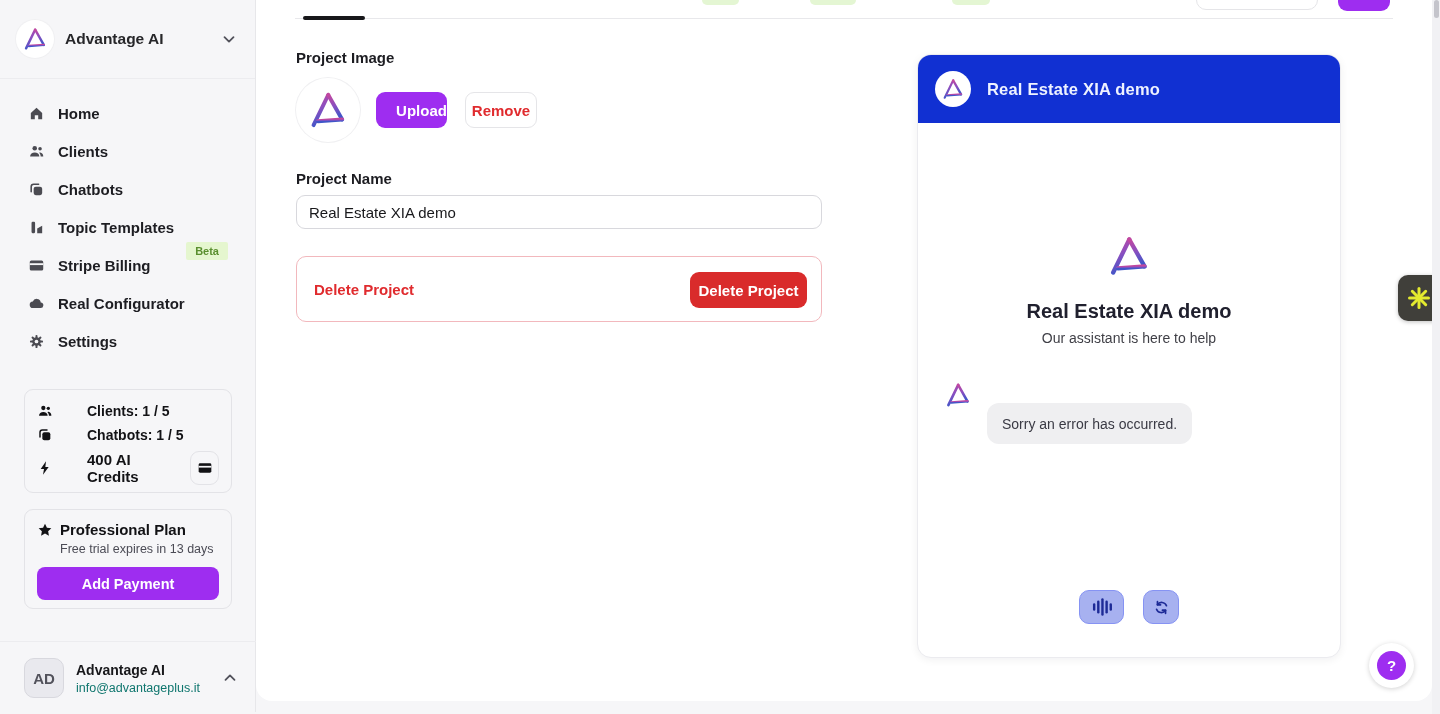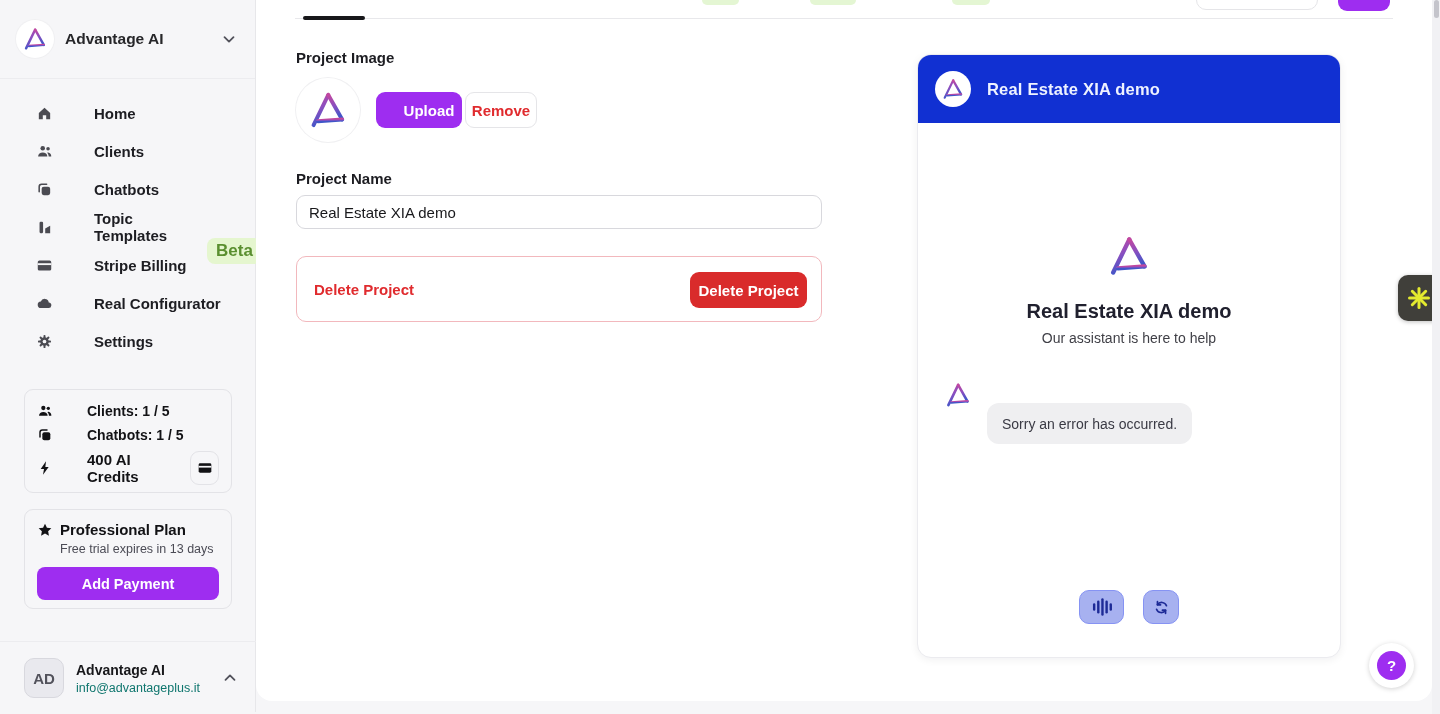--- a/index.html
+++ b/index.html
@@ -6,24 +6,24 @@
   html,body { width:1440px; height:714px; font-family:"Liberation Sans", sans-serif; }
   #app { position:relative; width:1440px; height:714px; background:var(--page-bg,#f6f6f8); overflow:hidden; }
 
   
   .sidebar { position:absolute; left:0; top:0; width:256px; height:712px; background:var(--page-bg,#f6f6f8); border-right:1px solid #e7e7ea; }
   .sb-header { height:79px; display:flex; align-items:center; padding:0 16px; border-bottom:1px solid #ececef; }
   .logo-circle { width:38px; height:38px; border-radius:50%; background:#fff; display:flex; align-items:center; justify-content:center; flex:0 0 auto; box-shadow:0 0 0 1px #f0f0f2; }
   .brand-name { margin-left:11px; font-size:15.5px; font-weight:700; color:#27272a; flex:1; }
   .chev { width:20px; height:20px; display:flex; align-items:center; justify-content:center; }
   .nav { padding-top:15px; }
-  .nav-item { height:38px; display:flex; align-items:center; padding-left:36px; cursor:pointer;gap:28px; }
+  .nav-item { height:38px; display:flex; align-items:center; padding-left:28px; cursor:pointer; }
   .nav-item .nicon { width:17px; height:17px; margin-right:13px; display:flex; align-items:center; justify-content:center; flex:0 0 auto; }
   .nav-item .nlabel { font-size:15px; font-weight:600; color:#1d1d22; }
-  .beta-badge { margin-left:12px; background:var(--beta-bg,#e5f6cf); color:var(--beta-text,#5a8f2f); font-size:17px; font-weight:700; padding:3px 9px; border-radius:8px;margin-top:47px; }
+  .beta-badge { margin-left:12px; background:var(--beta-bg,#e5f6cf); color:var(--beta-text,#5a8f2f); font-size:11px; font-weight:700; padding:3px 9px; border-radius:2px;margin-top:47px; }
 
   .stats-card { position:absolute; left:24px; top:389px; width:208px; height:104px; border:1px solid #e3e3e7; border-radius:9px; padding:9px 12px; }
   .stat-row { display:flex; align-items:center; height:24px;gap:25px; }
   .stat-row .sicon { width:16px; height:16px; margin-right:9px; display:flex; align-items:center; justify-content:center; }
   .stat-row .stext { font-size:14px; font-weight:700; color:#121215; }
   .stat-row.credits { height:36px; margin-top:3px; }
   .stat-row.credits .stext { font-size:15px; }
   .card-btn { margin-left:auto; width:36px; height:34px; border:1px solid #e3e3e7; border-radius:9px; background:transparent; display:flex; align-items:center; justify-content:center; cursor:pointer; }
 
   .plan-card { position:absolute; left:24px; top:509px; width:208px; height:100px; border:1px solid #e3e3e7; border-radius:9px; padding:11px 12px; }
@@ -44,21 +44,21 @@
   .tab-underline { position:absolute; left:39px; top:18px; width:1098px; height:1px; background:#e8e8eb; }
   .tab-indicator { position:absolute; left:47px; top:16px; width:62px; height:3.5px; background:#17171a; border-radius:2px; }
   .tab-badge { position:absolute; top:0; height:5px; background:var(--tab-badge-bg,#e4f6d3); border-radius:0 0 9px 9px; }
   .tb1 { left:446px; width:37px; } .tb2 { left:554px; width:46px; } .tb3 { left:696px; width:38px; }
   .top-btn-outline { position:absolute; left:940px; top:-26px; width:122px; height:36px; background:#fff; border:1px solid #e5e5e8; border-radius:10px; cursor:pointer; }
   .top-btn-solid { position:absolute; left:1082px; top:-25px; width:52px; height:36px; background:var(--accent,#9e2df0); border:none; border-radius:9px; cursor:pointer; }
 
   .field-label { position:absolute; font-size:15px; font-weight:600; color:#1d1d22; }
   .proj-logo { position:absolute; left:40px; top:78px; width:64px; height:64px; border-radius:50%; background:#fff; box-shadow:0 0 0 1px #f0f0f2; display:flex; align-items:center; justify-content:center; }
   .btn { border:none; border-radius:9px; font-size:15px; font-weight:600; font-family:inherit; cursor:pointer; }
-  .upload-btn { position:absolute; left:120px; top:92px; width:86px; height:36px; background:var(--accent,#9e2df0); color:#fff;padding-left:20px; }
+  .upload-btn { position:absolute; left:120px; top:92px; width:71px; height:36px; background:var(--accent,#9e2df0); color:#fff;padding-left:20px; }
   .remove-btn { position:absolute; left:209px; top:92px; width:72px; height:36px; background:#fff; border:1px solid #e5e5e8; color:var(--danger-text,#e02b2e); }
   .name-input { position:absolute; left:40px; top:195px; width:526px; height:34px; border:1px solid #d8d8dd; border-radius:9px; padding:0 12px; font-size:15px; color:#18181b; font-family:inherit; background:#fff; }
   .danger-box { position:absolute; left:40px; top:256px; width:526px; height:66px; border:1px solid var(--danger-border,#f2b8bd); border-radius:10px; }
   .danger-label { position:absolute; left:17px; top:24px; font-size:15px; font-weight:600; color:var(--danger-text,#e02b2e); }
   .danger-btn { position:absolute; right:14px; top:15px; width:117px; height:36px; background:var(--danger,#d92b2b); color:#fff; }
 
   
   .widget { position:absolute; left:917px; top:54px; width:424px; height:604px; background:#fff; border:1px solid #ebebef; border-radius:14px; box-shadow:0 2px 8px rgba(16,16,40,.06); }
   .w-header { height:68px; background:var(--widget-blue,#1130d2); border-radius:13px 13px 0 0; display:flex; align-items:center; padding:0 17px; }
   .w-logo-circle { width:36px; height:36px; border-radius:50%; background:#fff; display:flex; align-items:center; justify-content:center; }

